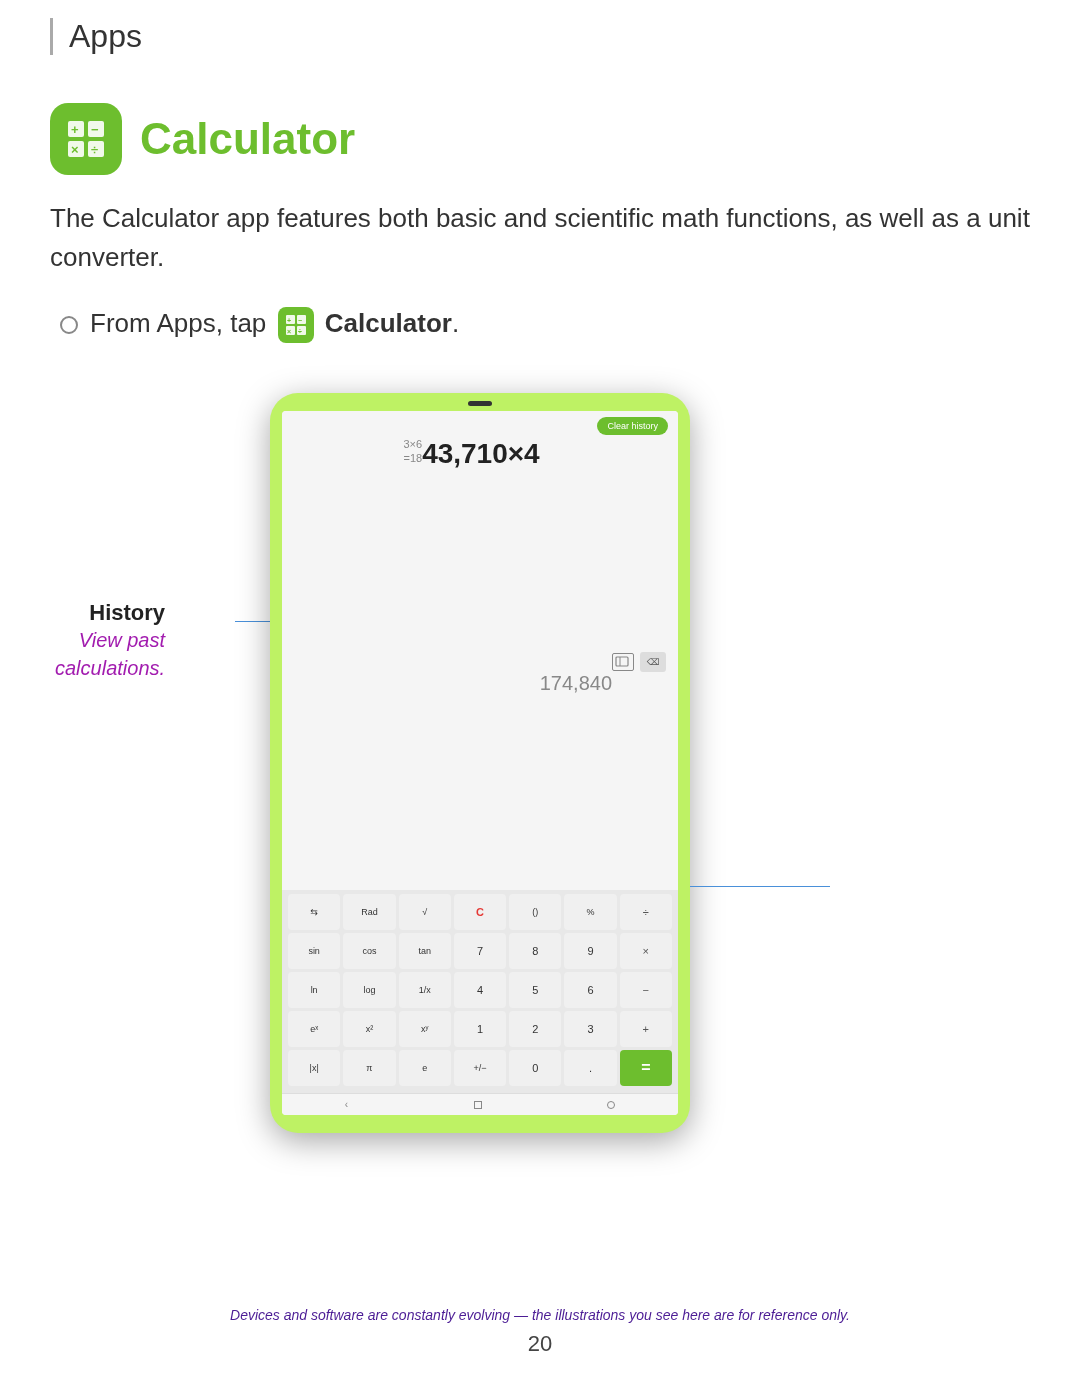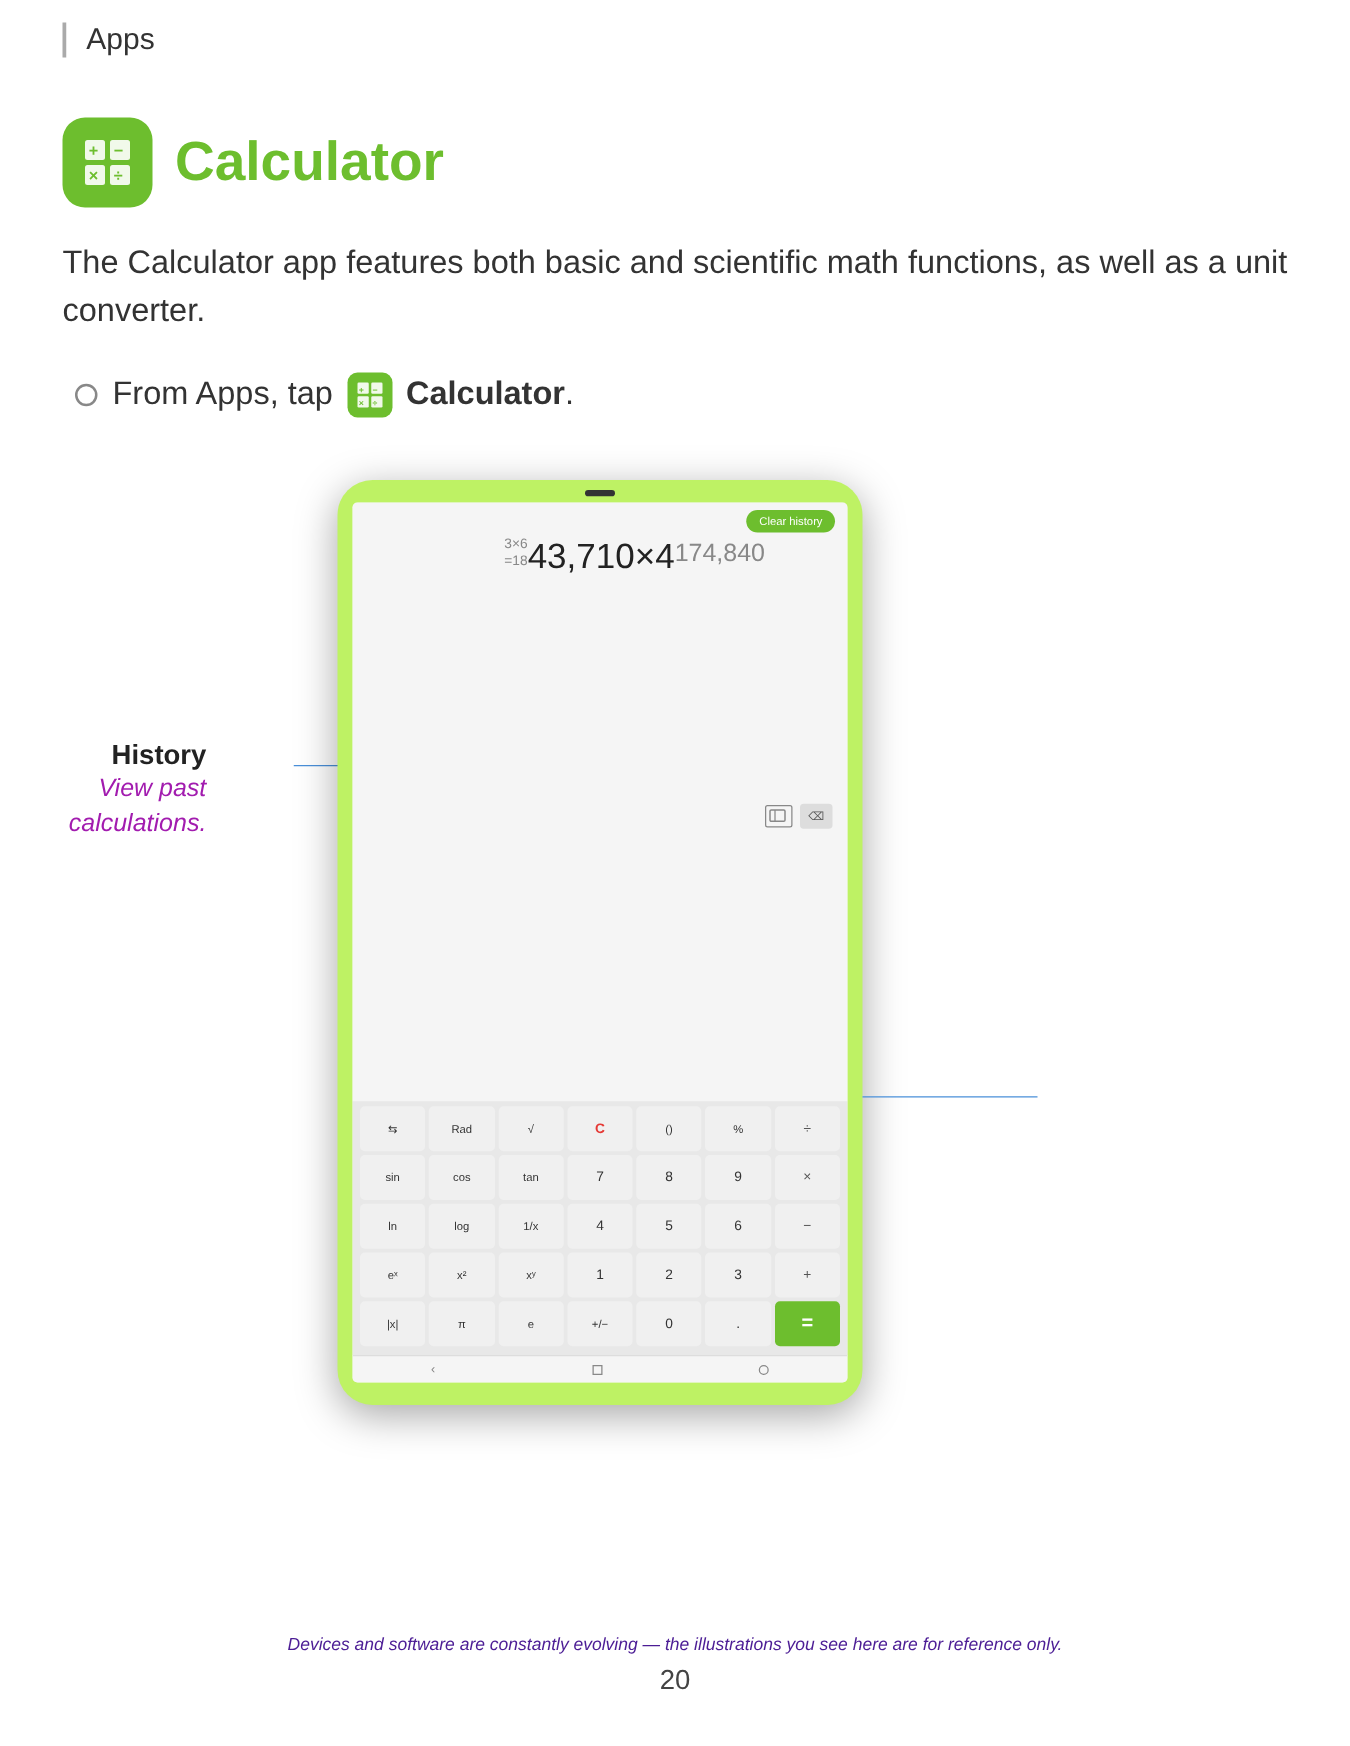--- a/index.html
+++ b/index.html
@@ -12,21 +12,21 @@
       position: relative;
     }
 
     
     .page-header {
       border-left: 3px solid #aaa;
       padding-left: 16px;
       margin: 18px 0 0 50px;
     }
     .page-header span {
-      font-size: 24px;
+      font-size: 32px;
       color: #333;
       font-weight: 300;
     }
 
     
     .app-title-row {
       display: flex;
       align-items: center;
       margin: 48px 0 0 50px;
       gap: 18px;
@@ -170,28 +170,30 @@
       text-align: right;
       font-size: 11px;
       color: #888;
       line-height: 1.3;
       margin-bottom: 4px;
     }
     .calc-expression {
       text-align: right;
       font-size: 28px;
       color: #222;
-      font-weight: 400;
+      font-weight: 700;
       line-height: 1.2;
     }
     .calc-result-area {
       display: flex;
       justify-content: flex-end;
+      align-items: center;
       gap: 6px;
       padding: 4px 0 8px 0;
+      margin-top: 44px;
     }
     .calc-result-num {
       font-size: 20px;
       color: #888;
       font-weight: 300;
     }
     .calc-icons-row {
       display: flex;
       justify-content: flex-end;
       align-items: center;

